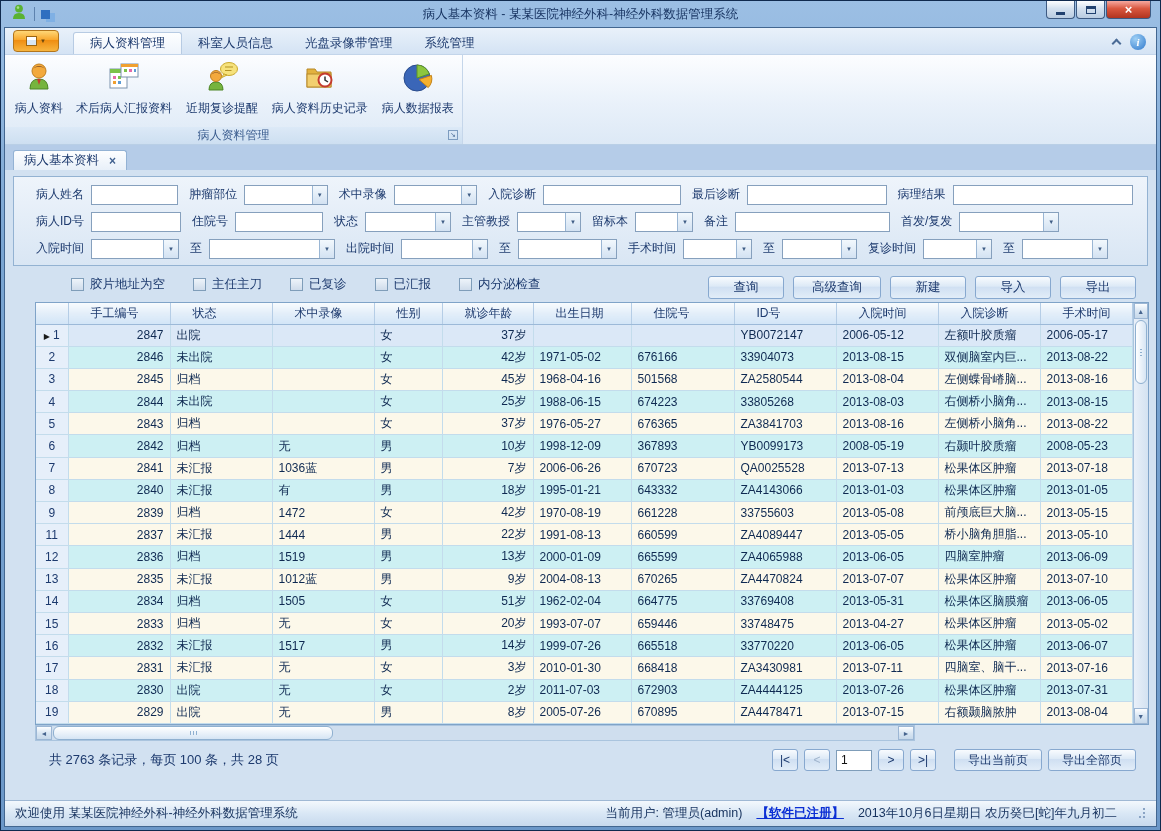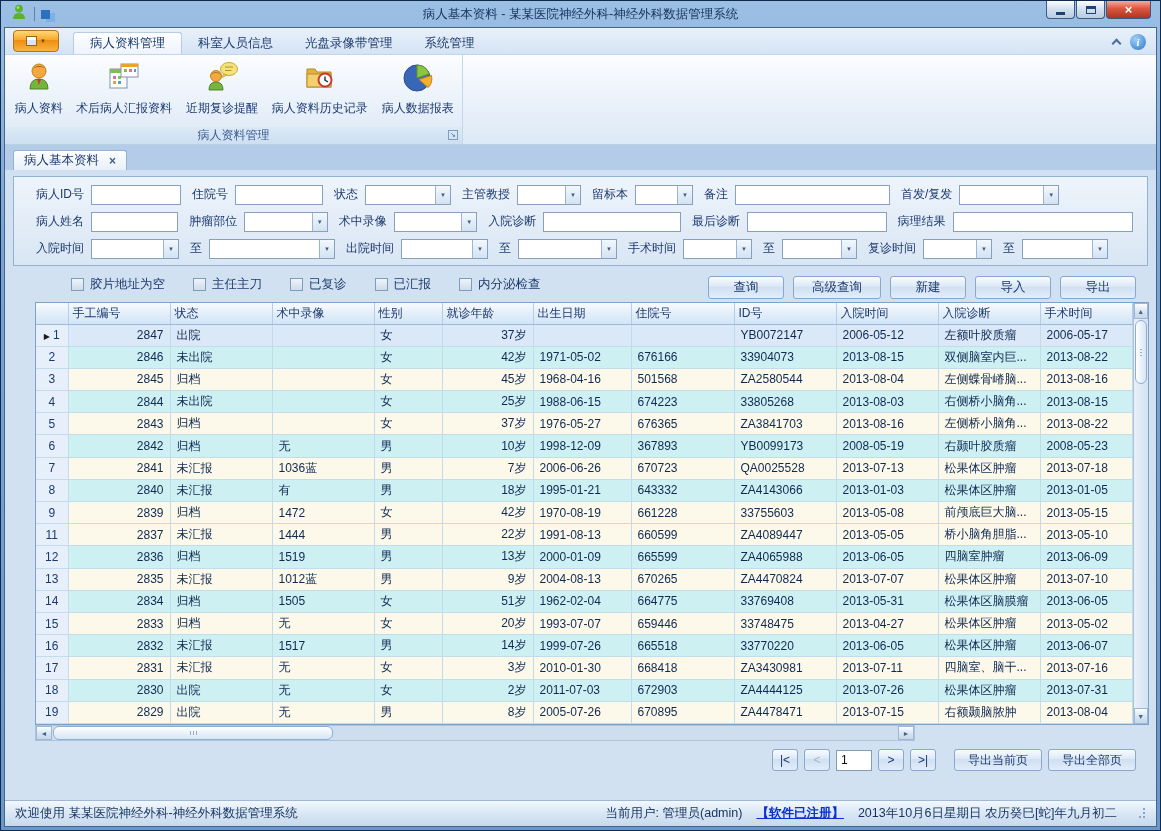--- a/index.html
+++ b/index.html
@@ -66,21 +66,21 @@
   .cb-box { width:13px; height:13px; border:1px solid #7f9db9; background:linear-gradient(#eef4fa,#cfdceb); }
   .btn { height:23px; border:1px solid #87a8cf; border-radius:3px; font-size:12.5px; color:#1d3a6e;
     background:linear-gradient(#f8fbfe,#dce9f6 45%,#cfdff2 46%,#e2edf8);
     display:flex; align-items:center; justify-content:center; }
   .actions { margin-left:auto; display:flex; gap:9px;margin-top:6px; }
   .actions .btn { width:76px; }
   .actions .btn.wide { width:88px; }
   
   .grid-wrap { margin-left:22px; width:1114px; height:423px; border:1px solid #7fa3c8; background:#fff; display:flex; }
   table.grid { border-collapse:collapse; table-layout:fixed; width:1096px; font-size:12px; color:#0f2a52; }
-  .grid th { height:21px; font-weight:normal; text-align:left; padding:0 4px; color:#1d3a6e;
+  .grid th { height:21px; font-weight:normal; text-align:left; padding:0 22px; color:#1d3a6e;
     background:linear-gradient(#f8fbfe,#e3eef9 50%,#d2e5f7); border-right:1px solid #b5cde6; border-bottom:1px solid #9cb9d8; white-space:nowrap; overflow:hidden; }
   .grid td { height:20px; padding:0 6px; border-right:1px solid #c3dcec; border-bottom:1px solid #c3dcec; white-space:nowrap; overflow:hidden; }
   .grid td:first-child { background:#e6effa; text-align:center; padding:0 2px; color:#1d3a6e; }
   .grid tr.cyan td:not(:first-child) { background:#cdf0f3; }
   .grid tr.cream td:not(:first-child) { background:#fcf8ea; }
   .grid tr.selected td:not(:first-child) { background:#dbe8f7; }
   .grid tr.selected td:first-child::before { content:"▶"; font-size:8px; margin-right:3px; color:#1a1a1a; }
   .grid td:nth-child(2), .grid td:nth-child(6) { text-align:right; }
   
   .vscroll { width:16px; background:linear-gradient(to right,#e9f0f9,#d3e2f1); border-left:1px solid #aac4de; display:flex; flex-direction:column; }
@@ -223,20 +223,38 @@
       <div class="doctab">
         <span>病人基本资料</span>
         <span class="tab-close">×</span>
       </div>
     </div>
 
     <div class="content">
 
       <div class="filter-panel">
         <div class="f-row">
+          <span class="flabel">病人姓名</span>
+            <span class="tinput field" style="width:90px"></span>
+          <span class="flabel">肿瘤部位</span>
+            <span class="combo field" style="width:86px">
+              <i class="arrow">▼</i>
+            </span>
+          <span class="flabel">术中录像</span>
+            <span class="combo field" style="width:86px">
+              <i class="arrow">▼</i>
+            </span>
+          <span class="flabel">入院诊断</span>
+            <span class="tinput field" style="width:142px"></span>
+          <span class="flabel">最后诊断</span>
+            <span class="tinput field" style="width:144px"></span>
+          <span class="flabel">病理结果</span>
+            <span class="tinput field" style="width:186px;margin-right:0"></span>
+        </div>
+        <div class="f-row">
           <span class="flabel">病人ID号</span>
             <span class="tinput field" style="width:90px"></span>
           <span class="flabel">住院号</span>
             <span class="tinput field" style="width:88px"></span>
           <span class="flabel">状态</span>
             <span class="combo field" style="width:86px">
               <i class="arrow">▼</i>
             </span>
           <span class="flabel">主管教授</span>
             <span class="combo field" style="width:64px">
@@ -245,38 +263,20 @@
           <span class="flabel">留标本</span>
             <span class="combo field" style="width:58px">
               <i class="arrow">▼</i>
             </span>
           <span class="flabel">备注</span>
             <span class="tinput field" style="width:155px"></span>
           <span class="flabel">首发/复发</span>
             <span class="combo field" style="width:100px;margin-right:0">
               <i class="arrow">▼</i>
             </span>
-        </div>
-        <div class="f-row">
-          <span class="flabel">病人姓名</span>
-            <span class="tinput field" style="width:90px"></span>
-          <span class="flabel">肿瘤部位</span>
-            <span class="combo field" style="width:86px">
-              <i class="arrow">▼</i>
-            </span>
-          <span class="flabel">术中录像</span>
-            <span class="combo field" style="width:86px">
-              <i class="arrow">▼</i>
-            </span>
-          <span class="flabel">入院诊断</span>
-            <span class="tinput field" style="width:142px"></span>
-          <span class="flabel">最后诊断</span>
-            <span class="tinput field" style="width:144px"></span>
-          <span class="flabel">病理结果</span>
-            <span class="tinput field" style="width:186px;margin-right:0"></span>
         </div>
         <div class="f-row">
           <span class="flabel">入院时间</span>
             <span class="combo field" style="width:88px">
               <i class="arrow">▼</i>
             </span>
           <span class="flabel">至</span>
             <span class="combo field" style="width:126px">
               <i class="arrow">▼</i>
             </span>
@@ -633,20 +633,21 @@
       </div>
 
       <div class="hscroll-row">
         <span class="hbtn">◄</span>
         <span class="h-thumb"></span>
         <span class="h-fill"></span>
         <span class="hbtn">►</span>
       </div>
 
       <div class="footer-row">
+        <span class="count-text">共 2763 条记录，每页 100 条，共 28 页</span>
         <div class="pager">
           <button class="btn">|&lt;</button>
           <button class="btn disabled">&lt;</button>
           <input class="page-input" value="1" style="">
           <button class="btn">&gt;</button>
           <button class="btn">&gt;|</button>
           <span class="gap10"></span>
           <button class="btn exp">导出当前页</button>
           <button class="btn exp">导出全部页</button>
         </div>

